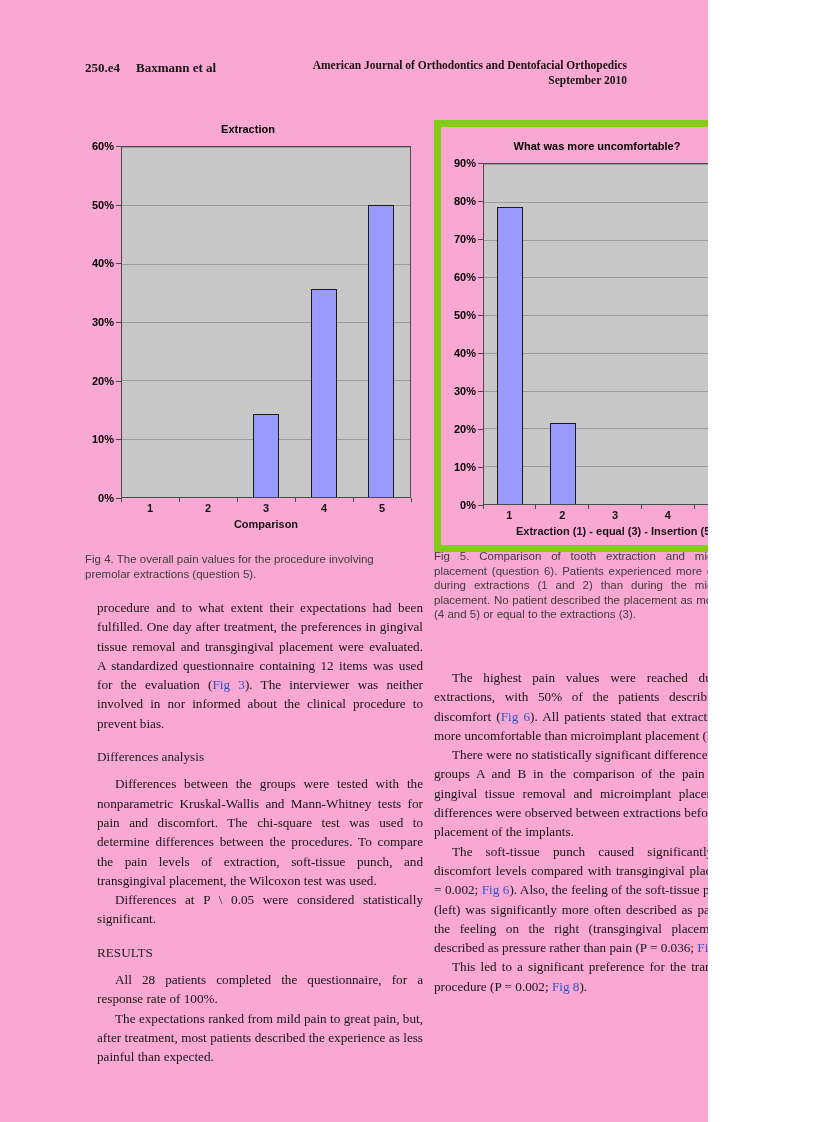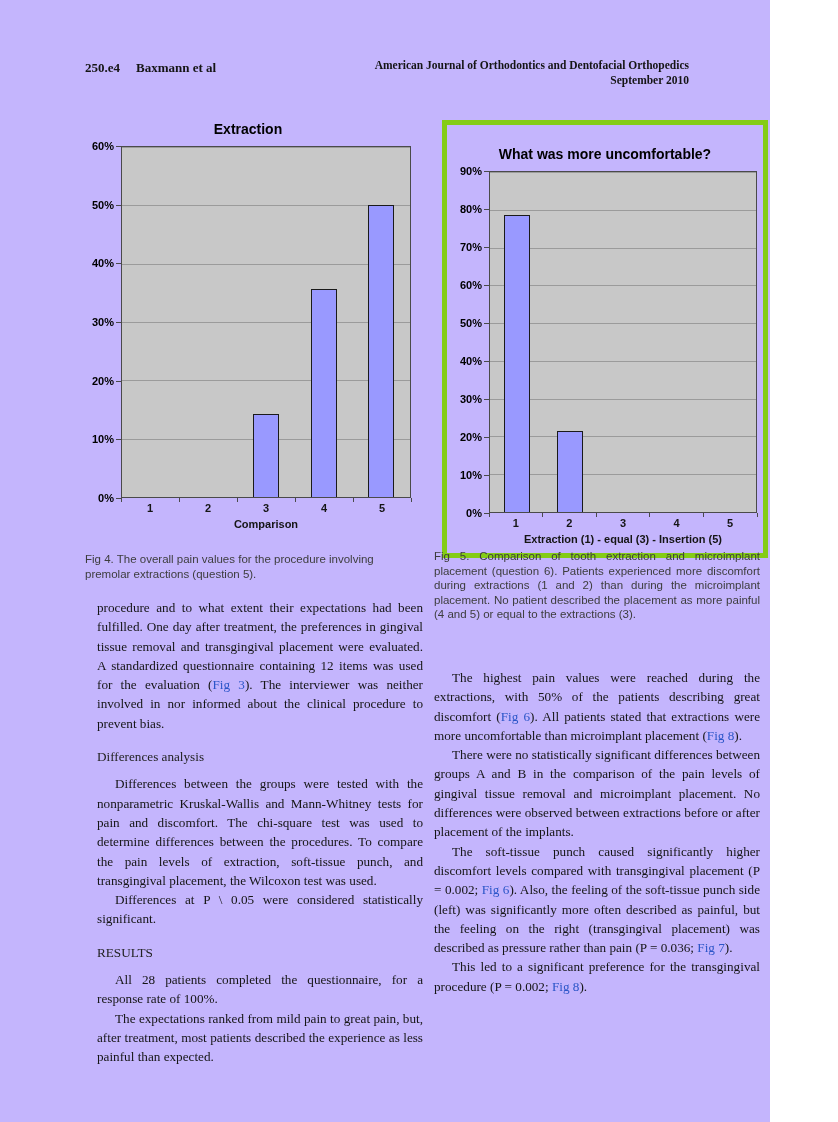--- a/index.html
+++ b/index.html
@@ -1,30 +1,30 @@
 <!DOCTYPE html>
 <html><head>
 <meta charset="utf-8">
 <style>
   html,body{margin:0;padding:0;background:#ffffff;}
-  .page{position:relative;width:770px;height:1122px;background:#c4b5fd;overflow:hidden;
+  .page{position:relative;width:708px;height:1122px;background:#f9a8d4;overflow:hidden;
         font-family:"Liberation Serif",serif;color:#151515;}
 
   
   .header-left{position:absolute;left:85px;top:60px;font-size:13px;font-weight:bold;}
   .header-left .pagenum{margin-right:16px;}
   .header-right{position:absolute;right:81px;top:58px;text-align:right;
         font-size:11.5px;font-weight:bold;line-height:15px;}
 
   
   .figure{position:absolute;width:326px;box-sizing:border-box;}
   .figure-left{left:85px;top:120px;}
-  .figure-right{left:434px;top:120px;border:5px solid #84cc16;padding:20px 6px 8px;margin-left:8px;}
+  .figure-right{left:434px;top:120px;border:7px solid #84cc16;padding:10px 6px 8px;}
   .chart-title{height:18px;line-height:18px;margin-bottom:8px;text-align:center;
-        font-family:"Liberation Sans",sans-serif;font-weight:bold;font-size:14px;color:#000;}
+        font-family:"Liberation Sans",sans-serif;font-weight:bold;font-size:11px;color:#000;}
   .chart-body{display:flex;}
   .figure-left .chart-body{height:352px;}
   .figure-right .chart-body{height:342px;}
   .y-axis{position:relative;width:36px;flex:none;height:100%;}
   .ytick-label{position:absolute;right:7px;font:bold 11px "Liberation Sans",sans-serif;color:#000;}
   .ytick-mark{position:absolute;right:0;width:5px;height:1px;background:#4a4a4a;}
   .plot{position:relative;flex:1;height:100%;box-sizing:border-box;border:1px solid #4a4a4a;}
   .gridline{position:absolute;left:0;right:0;height:1px;}
   .bar{position:absolute;bottom:0;border:1px solid #1a1a1a;border-bottom:none;box-sizing:border-box;}
   .x-row{display:flex;height:17px;}

